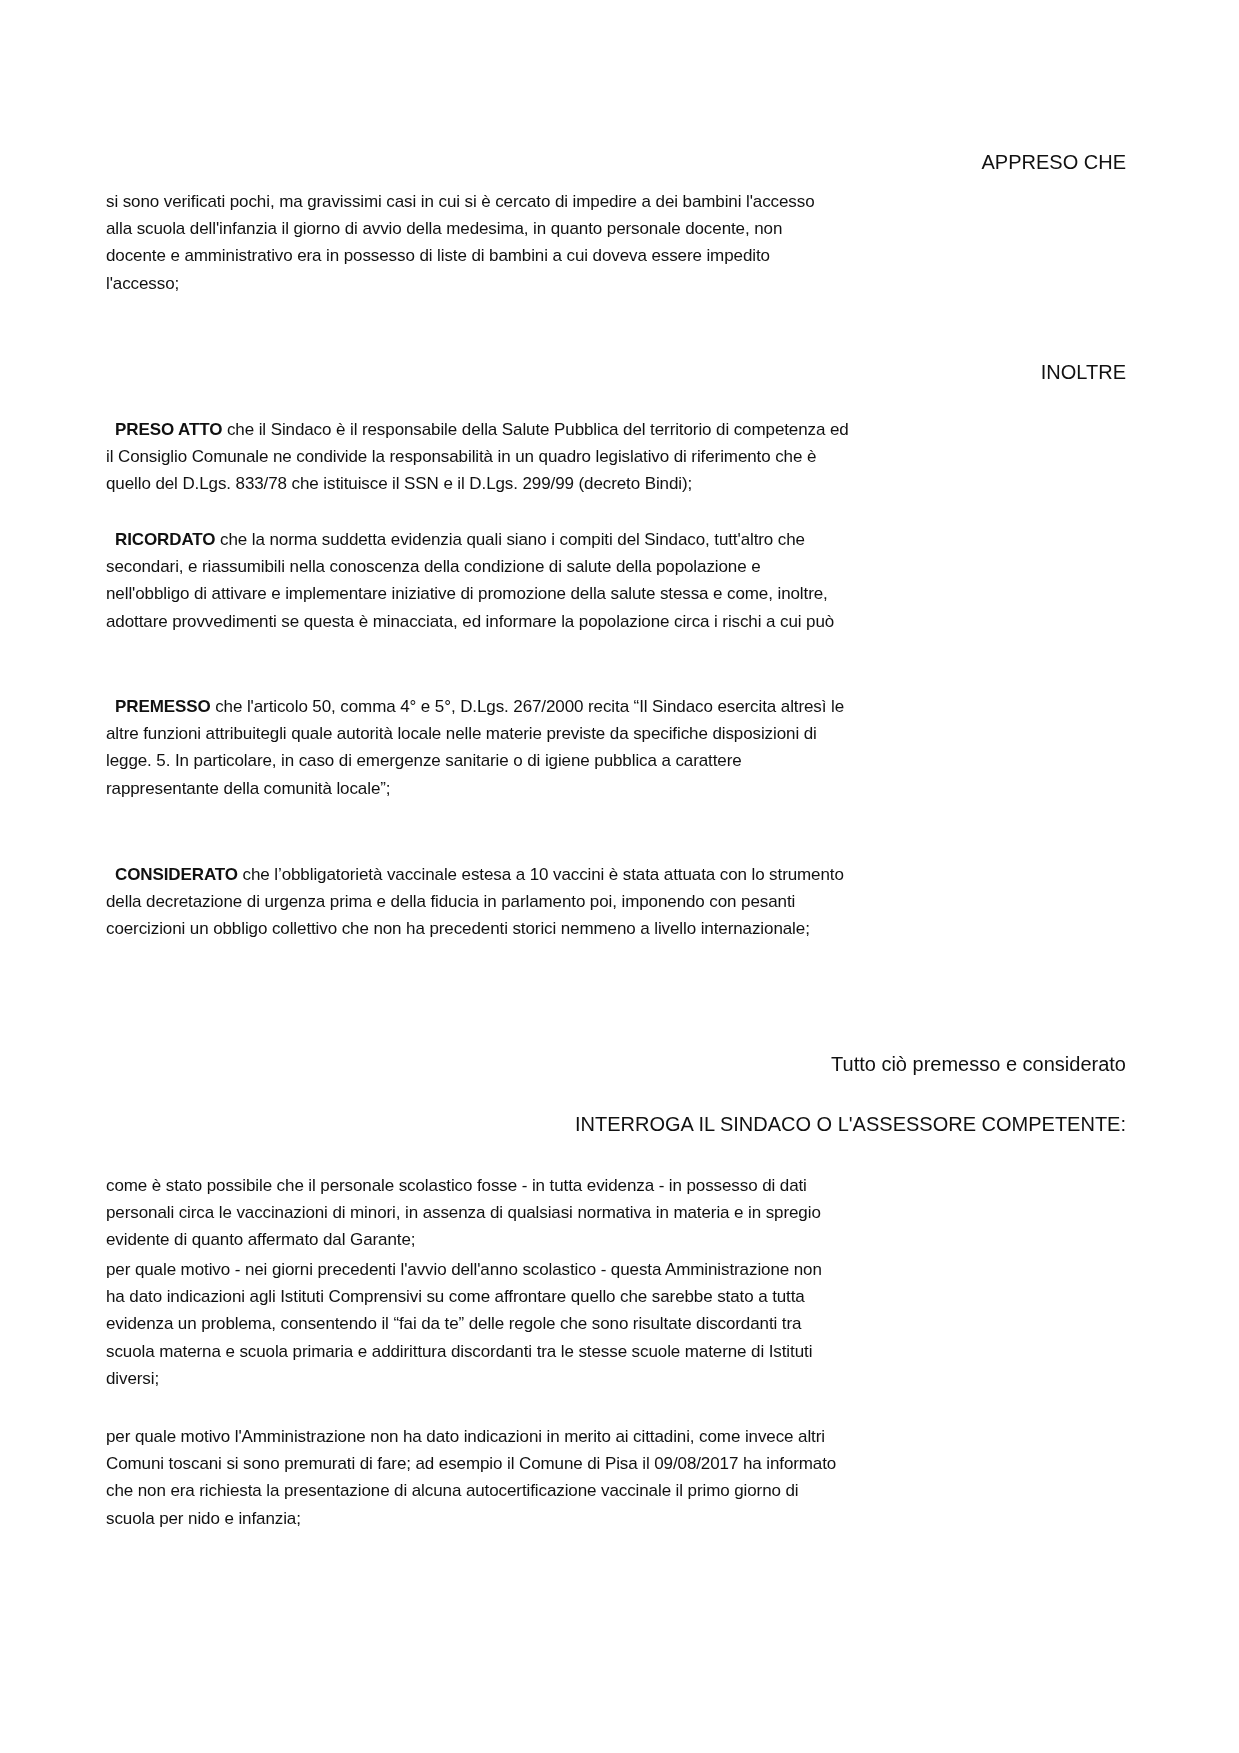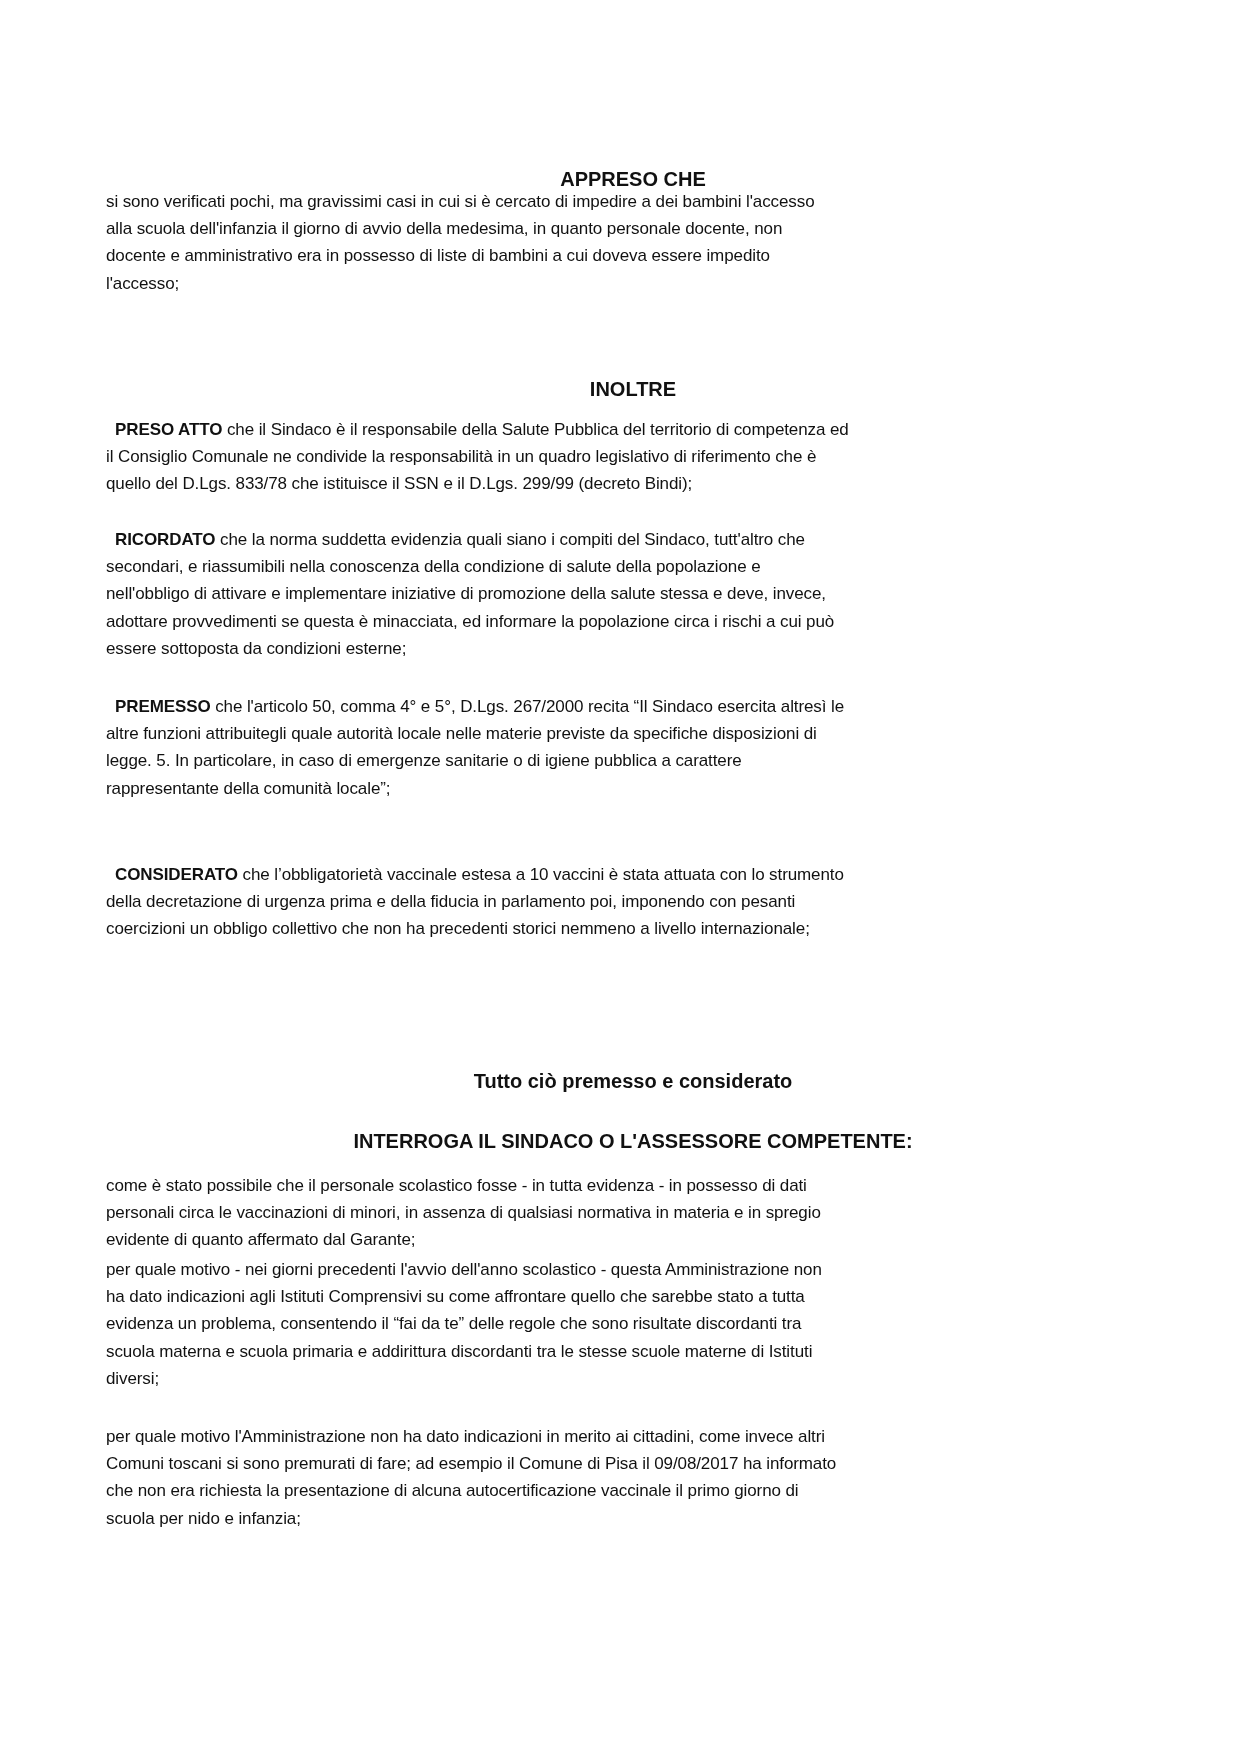--- a/index.html
+++ b/index.html
@@ -18,25 +18,25 @@
     .page {
       position: absolute;
       left: 106px;
       top: 0;
       width: 1020px;
     }
     .heading {
       position: absolute;
       left: 0;
       width: 1020px;
-      text-align: center;
-      font-weight: bold;
+      text-align: right;
+      font-weight: normal;
       font-size: 20px;
       line-height: 24px;
-      margin: 17px;
+      margin: 0;
     }
     .para {
       position: absolute;
       left: 0;
       width: 1020px;
       font-size: 17px;
       line-height: 27.2px;
       margin: 0;
       letter-spacing: -0.1px;
     }
@@ -67,23 +67,22 @@
 
   <p class="para" style="top:416px;">
     <span class="line"><span class="kw">PRESO ATTO</span><span> che il Sindaco è il responsabile della Salute Pubblica del territorio di competenza ed</span></span>
     <span class="line">il Consiglio Comunale ne condivide la responsabilità in un quadro legislativo di riferimento che è</span>
     <span class="line">quello del D.Lgs. 833/78 che istituisce il SSN e il D.Lgs. 299/99 (decreto Bindi);</span>
   </p>
 
   <p class="para" style="top:526px;">
     <span class="line"><span class="kw">RICORDATO</span><span> che la norma suddetta evidenzia quali siano i compiti del Sindaco, tutt'altro che</span></span>
     <span class="line">secondari, e riassumibili nella conoscenza della condizione di salute della popolazione e</span>
-    <span class="line">nell'obbligo di attivare e implementare iniziative di promozione della salute stessa e deve, invece,</span>
+    <span class="line">nell'obbligo di attivare e implementare iniziative di promozione della salute stessa e come, inoltre,</span>
     <span class="line">adottare provvedimenti se questa è minacciata, ed informare la popolazione circa i rischi a cui può</span>
-    <span class="line">essere sottoposta da condizioni esterne;</span>
   </p>
 
   <p class="para" style="top:693px;">
     <span class="line"><span class="kw">PREMESSO</span><span> che l'articolo 50, comma 4° e 5°, D.Lgs. 267/2000 recita “Il Sindaco esercita altresì le</span></span>
     <span class="line">altre funzioni attribuitegli quale autorità locale nelle materie previste da specifiche disposizioni di</span>
     <span class="line">legge. 5. In particolare, in caso di emergenze sanitarie o di igiene pubblica a carattere</span>
     <span class="line">rappresentante della comunità locale”;</span>
   </p>
 
   <p class="para" style="top:861px;">

